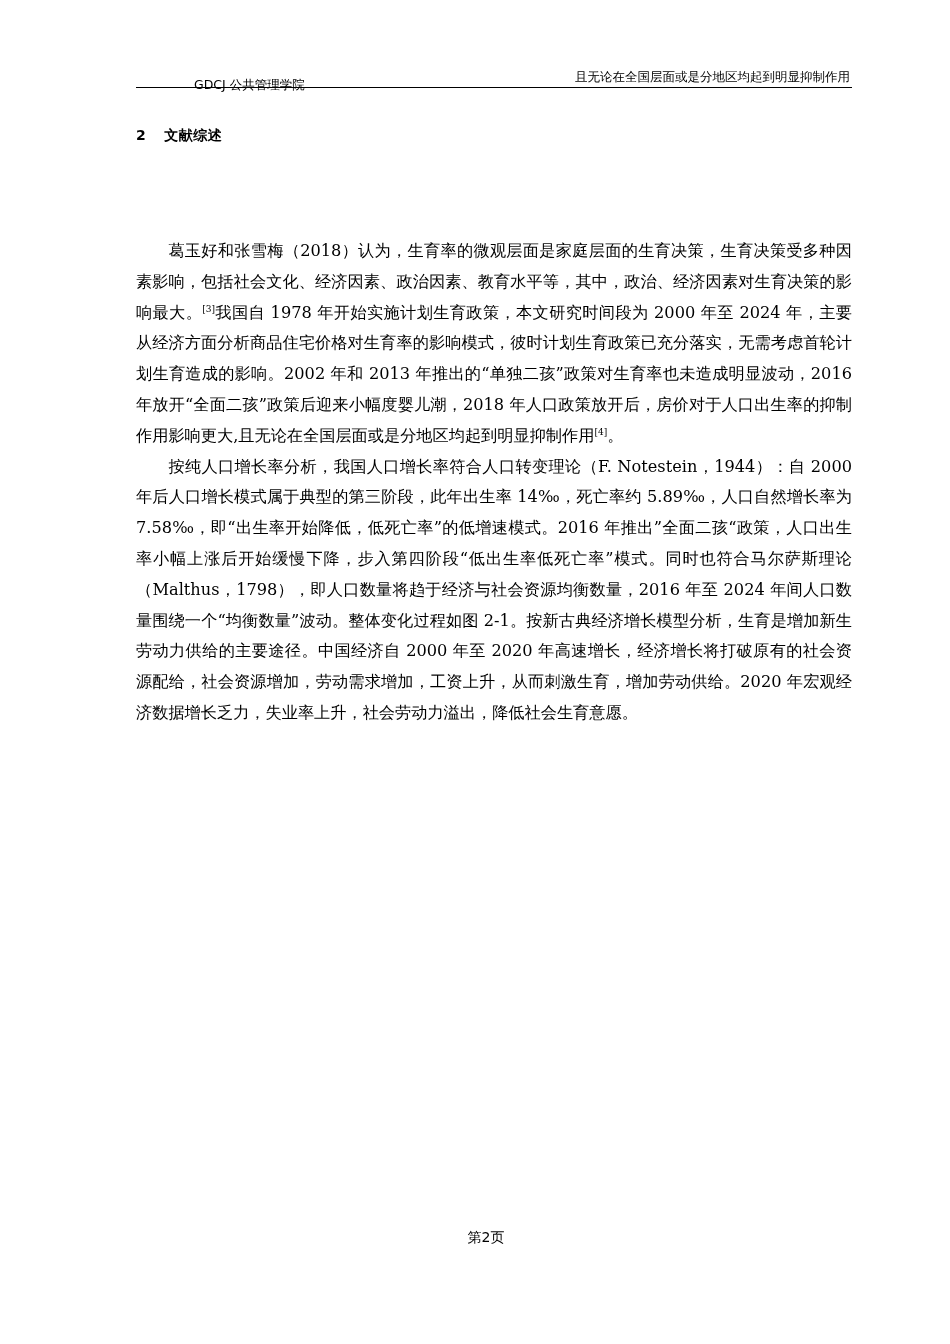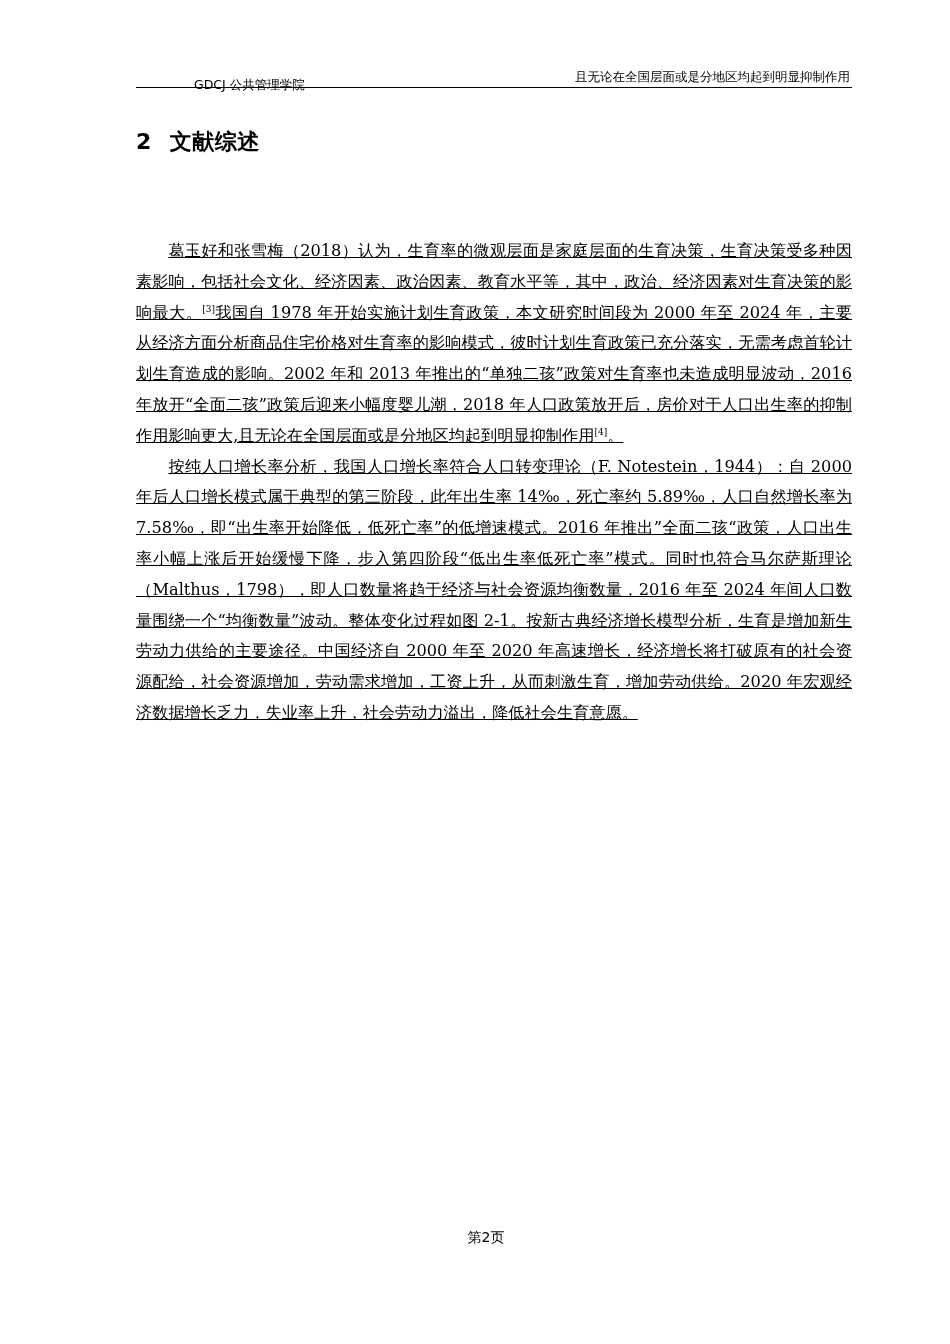--- a/index.html
+++ b/index.html
@@ -34,39 +34,38 @@
       position: absolute;
       right: 2px;
       top: 2px;
     }
     .section-title {
       position: absolute;
       left: 136px;
       top: 127px;
       font-family: "DejaVu Sans", "Liberation Sans", sans-serif;
       font-weight: bold;
-      font-size: 22px;
+      font-size: 14px;
       letter-spacing: 0.5px;
     }
     .section-title .num {
       margin-right: 18px;
     }
     .body-text {
       position: absolute;
       left: 136px;
       top: 236px;
       width: 716px;
       font-size: 16.2px;
       line-height: 30.8px;
       text-align: justify;
     }
     .body-text p {
       margin: 0;
       text-indent: 2em;
-      text-decoration: underline;
     }
     sup {
       font-size: 9px;
       vertical-align: super;
       line-height: 0;
     }
     .page-num {
       position: absolute;
       left: 12px;
       width: 948px;

